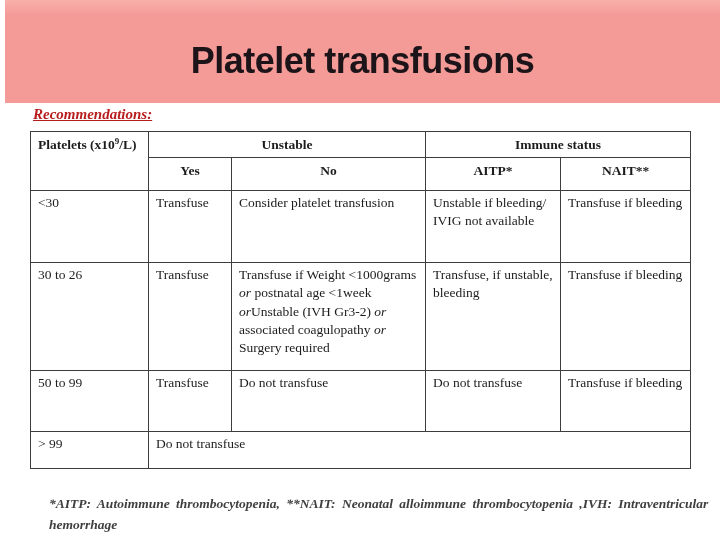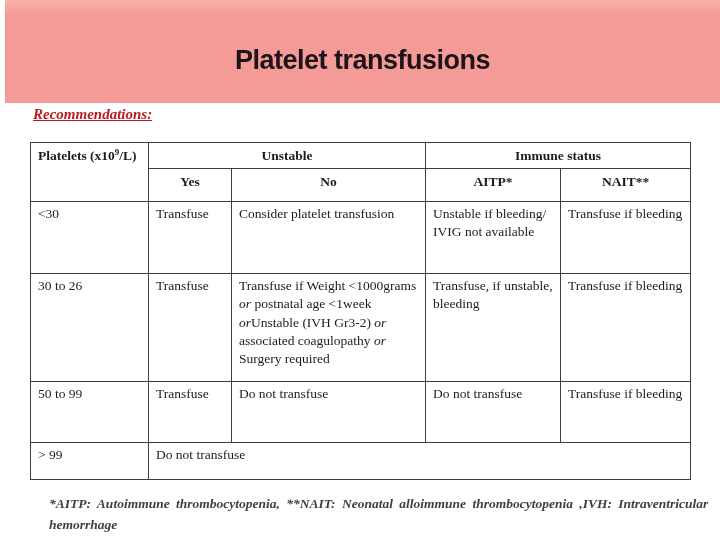--- a/index.html
+++ b/index.html
@@ -13,30 +13,30 @@
     background: var(--background, #ffffff); overflow: hidden;
   }
   .banner {
     position: absolute; top: 0; left: 5px; right: 0; height: 103px;
     background: linear-gradient(180deg, var(--banner-bg-top, #f8b0ab) 0%, var(--banner-bg, #f59b97) 14%, var(--banner-bg, #f59b97) 100%);
     display: flex; align-items: center; justify-content: center;
   }
   .title {
     margin: 0; padding-top: 18px;
     font-family: "Liberation Sans", sans-serif;
-    font-weight: 700; font-size: 27px; letter-spacing: -0.5px;
+    font-weight: 700; font-size: 36px; letter-spacing: -0.5px;
     color: var(--title-text, #1c1418);
   }
   .subtitle {
     position: absolute; left: 33px; top: 106px;
     font-size: 15px; font-weight: 700; font-style: italic;
     text-decoration: underline; color: #b91c1c;
   }
   .rec-table {
-    position: absolute; left: 30px; top: 142px; width: 660px;
+    position: absolute; left: 30px; top: 131px; width: 660px;
     border-collapse: collapse; table-layout: fixed;
     color: var(--body-text, #1c1c1c);
   }
   .rec-table th, .rec-table td {
     border: 1px solid var(--table-border, #3d3d3d);
     padding: 3px 7px; font-size: 13.5px; line-height: 1.35;
     vertical-align: top; text-align: left; font-weight: 400;
     overflow: hidden;
   }
   .rec-table thead th { font-weight: 700; text-align: center; vertical-align: top; padding-top: 4px; }

